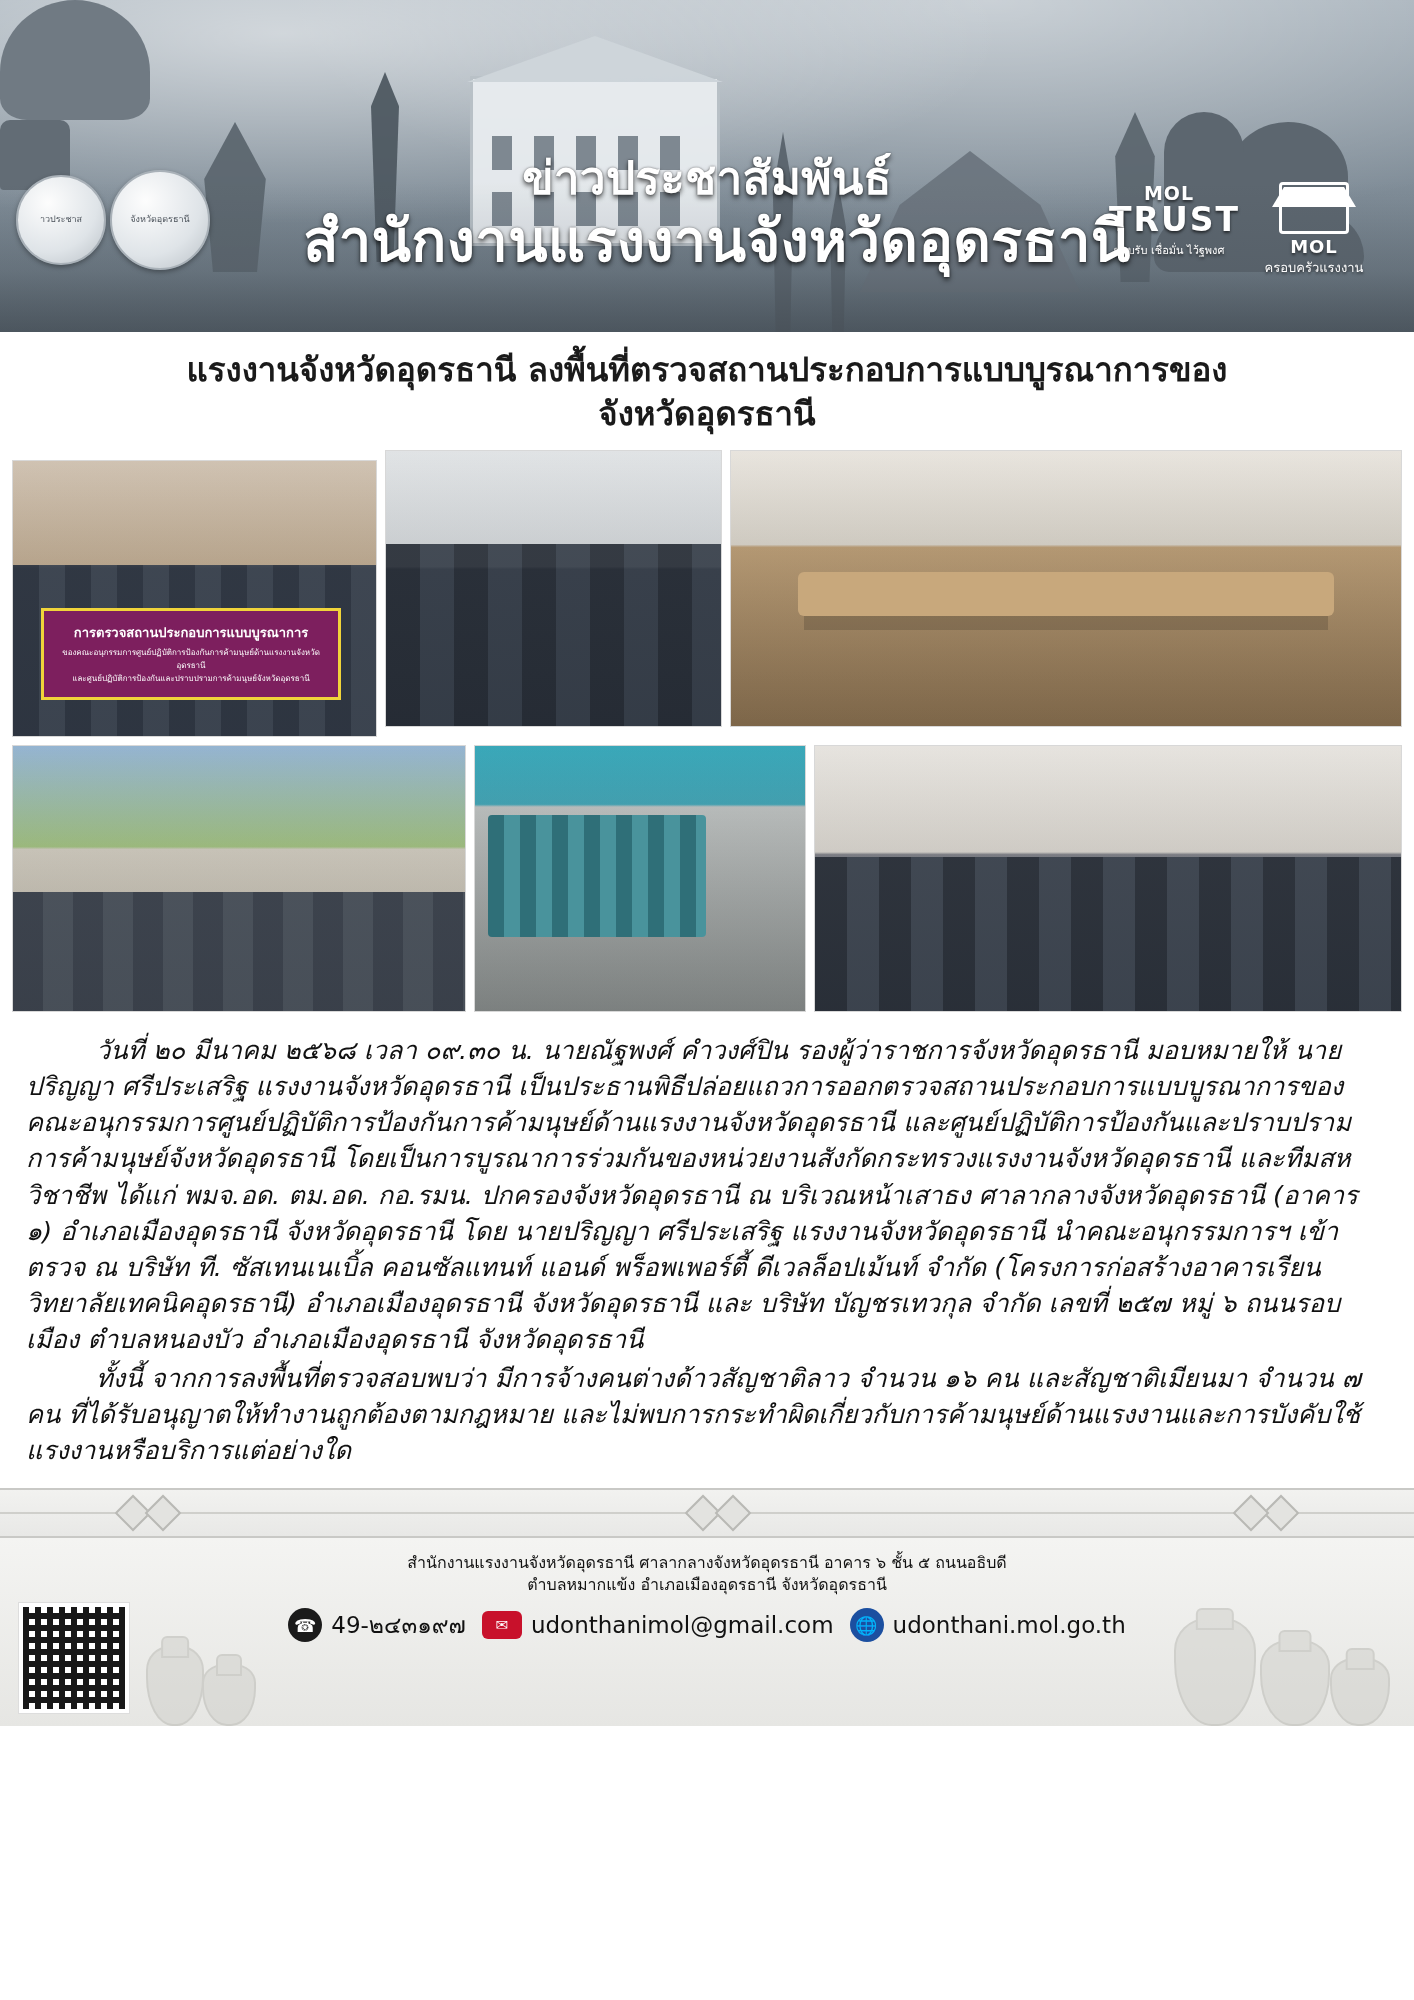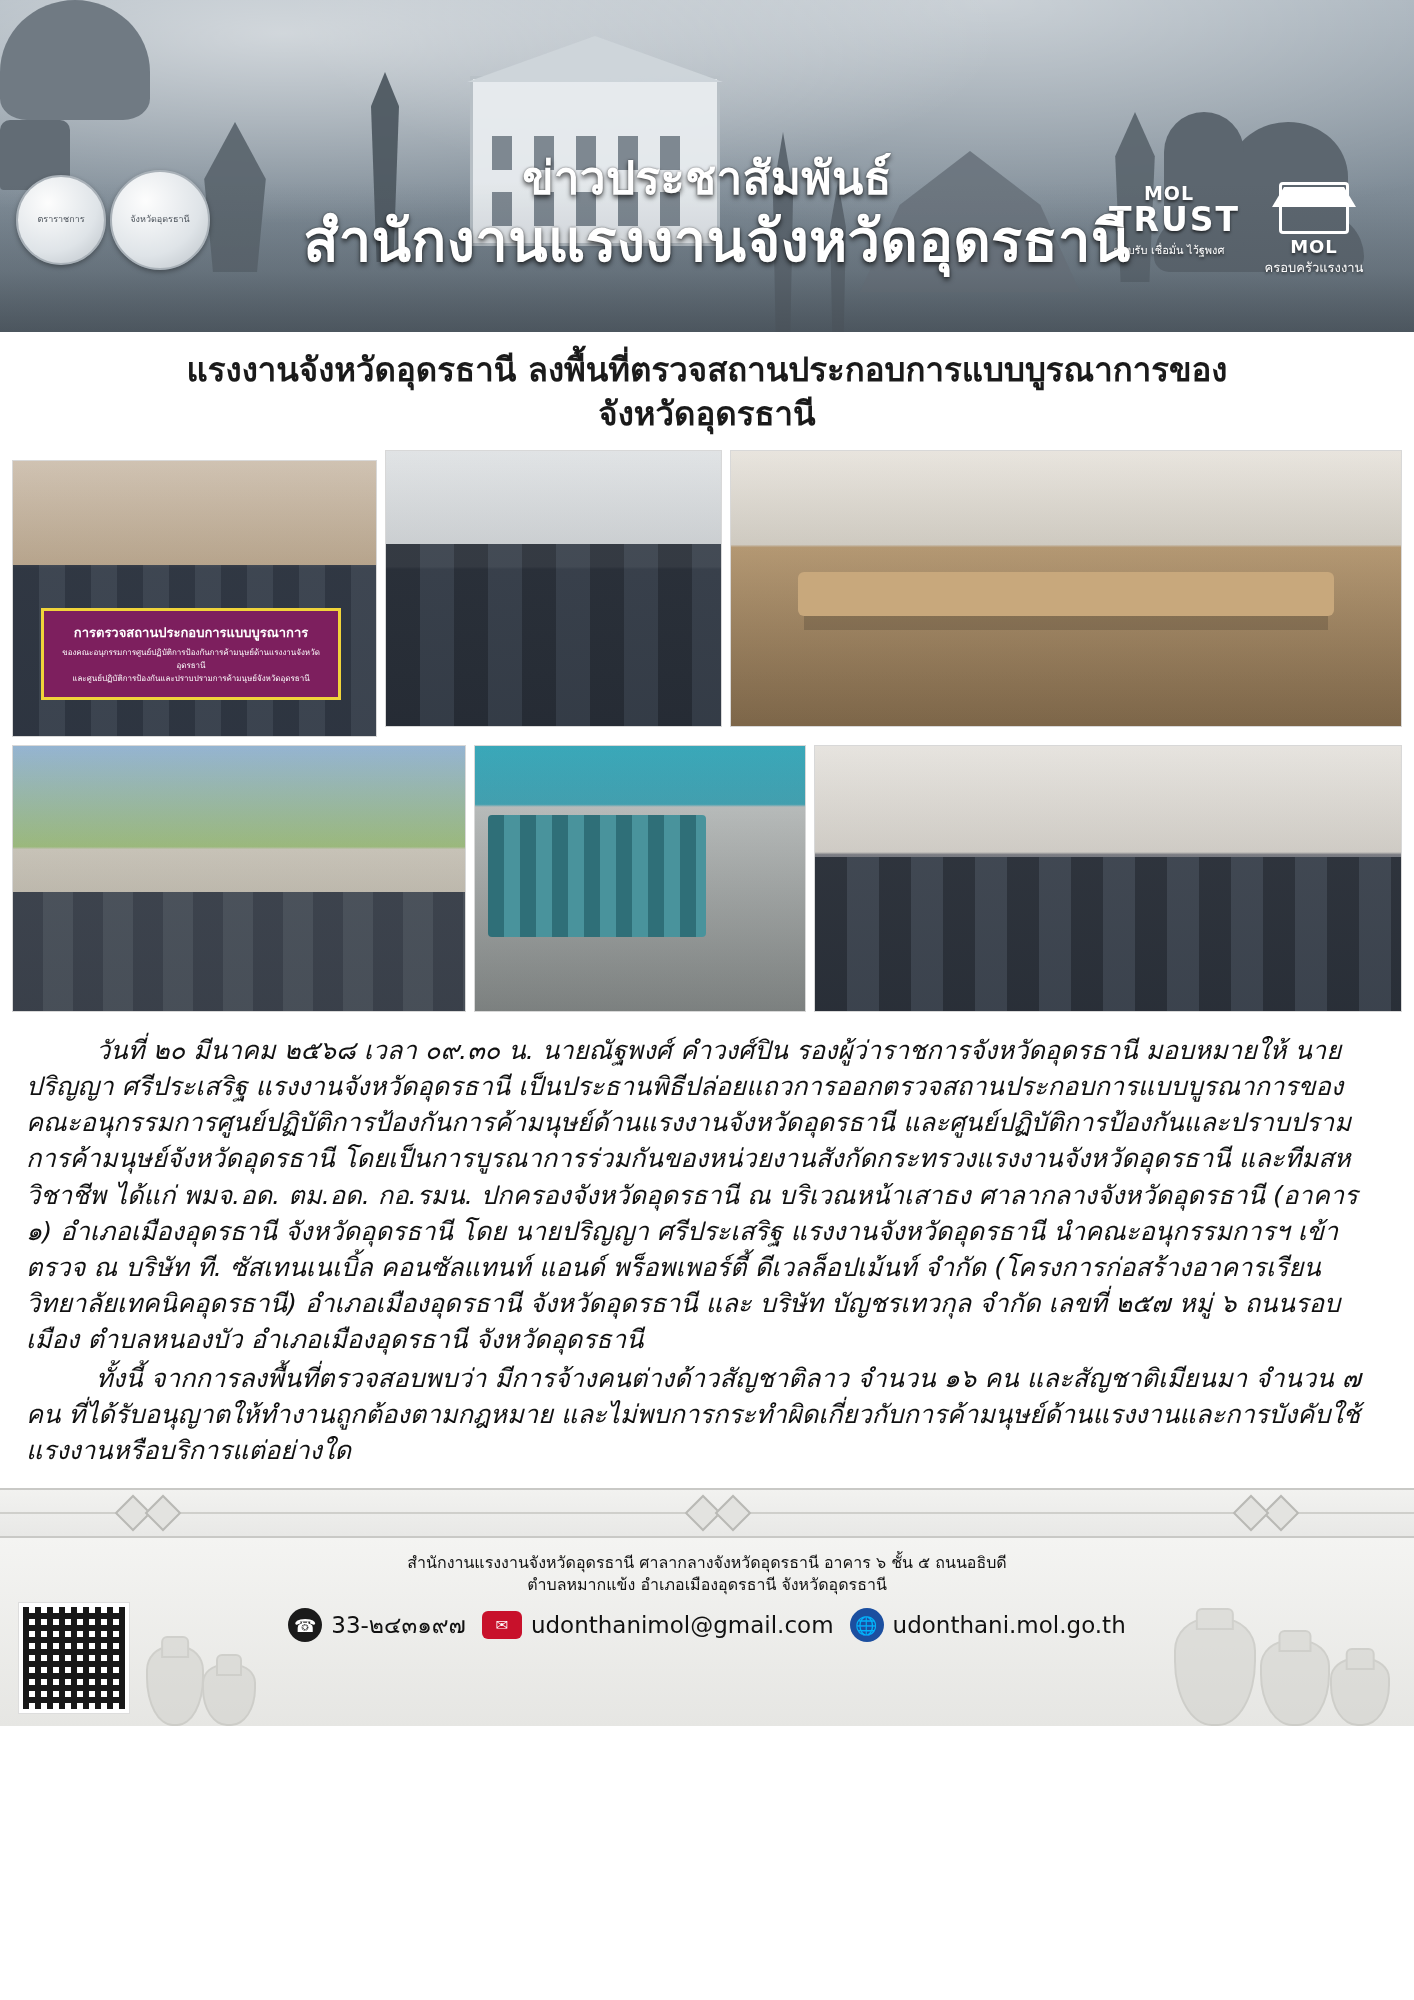--- a/index.html
+++ b/index.html
@@ -247,21 +247,21 @@
       <div class="lm" style="left:1090px;bottom:50px;width:90px;height:170px;clip-path:polygon(50% 0,72% 26%,66% 100%,34% 100%,28% 26%);"></div>
       <div class="naga">
         <i style="right:20px;bottom:20px;width:210px;height:60px;border-radius:60px 60px 20px 20px;"></i>
         <i style="right:36px;bottom:60px;width:120px;height:110px;border-radius:50% 50% 10% 10%;"></i>
         <i style="right:140px;bottom:40px;width:80px;height:140px;border-radius:40px 40px 10px 10px;"></i>
       </div>
       <div class="grad-fade"></div>
     </div>
 
     <div class="seal seal-1">
-      <span>ตราราชการ</span>
+      <span>าวประชาส</span>
     </div>
     <div class="seal seal-2">
       <span>จังหวัดอุดรธานี</span>
     </div>
 
     <div class="mol-trust">
       <div class="t1">MOL</div>
       <div class="t2">TRUST</div>
       <div class="t3">ขอบรับ เชื่อมั่น ไว้ฐพงศ</div>
     </div>
@@ -343,21 +343,21 @@
     </div>
 
     <div class="footer-text">
       <div>สำนักงานแรงงานจังหวัดอุดรธานี ศาลากลางจังหวัดอุดรธานี อาคาร ๖ ชั้น ๕ ถนนอธิบดี</div>
       <div>ตำบลหมากแข้ง อำเภอเมืองอุดรธานี จังหวัดอุดรธานี</div>
     </div>
 
     <div class="contact">
       <div class="it">
         <span class="cicon">☎</span>
-        <span>33-๒๔๓๑๙๗</span>
+        <span>49-๒๔๓๑๙๗</span>
       </div>
       <div class="it">
         <span class="cicon mail">✉</span>
         <span>udonthanimol@gmail.com</span>
       </div>
       <div class="it">
         <span class="cicon web">🌐</span>
         <span>udonthani.mol.go.th</span>
       </div>
     </div>

